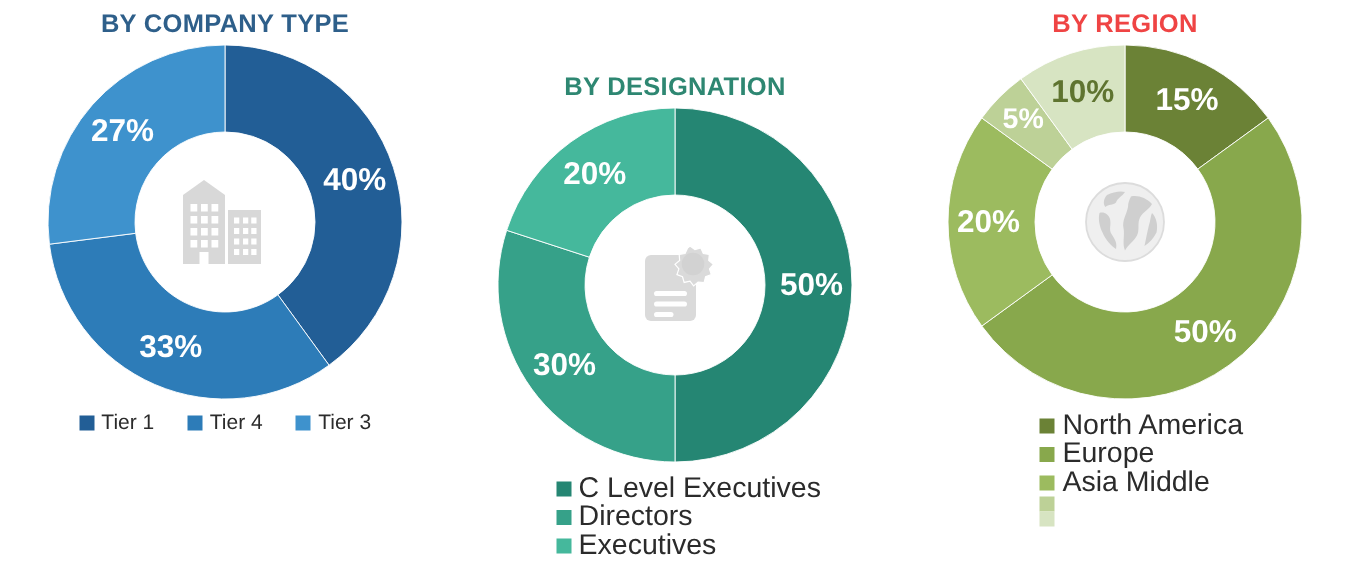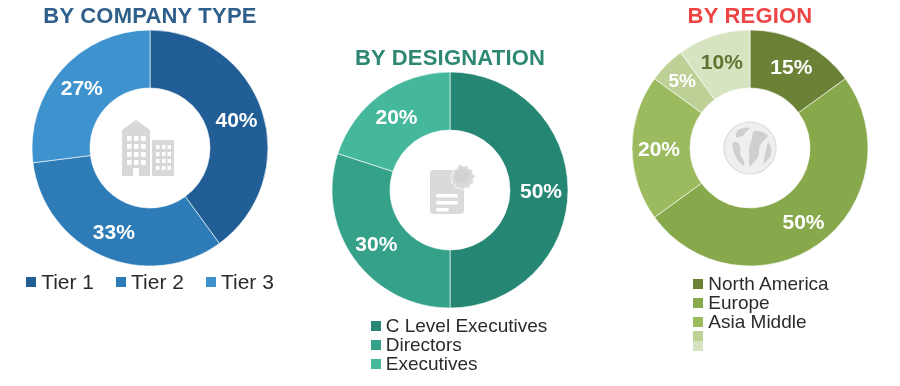--- a/index.html
+++ b/index.html
@@ -23,21 +23,21 @@
   }
   .panel {
     position: relative;
     width: 300px;
     height: 386px;
     display: flex;
     flex-direction: column;
     align-items: center;
   }
   .panel-title {
-    font-size: 22px;
+    font-size: 17px;
     font-weight: bold;
     letter-spacing: 0.2px;
     margin-top: 6px;
     margin-bottom: 0;
     text-align: center;
     line-height: 20px;
     white-space: nowrap;
   }
   .chart-wrap {
     position: relative;
@@ -85,21 +85,21 @@
     width: 10px;
     height: 10px;
     margin-right: 5px;
     flex: 0 0 auto;
   }
   .legend-label {
     font-size: 19px;
     color: #2b2b2b;
   }
   .legend-label.big {
-    font-size: 21px;
+    font-size: 14px;
   }
   
   #panel-company .chart-wrap { margin-top: 2px; }
   #panel-company .legend.row { margin-top: 4px; }
   #panel-designation .legend { margin-top: 6px; padding-left: 18px; }
   #panel-region .legend { margin-top: 6px; padding-left: 22px; }
   .slice-label {
     font-weight: bold;
     font-family: "Liberation Sans", sans-serif;
   }
@@ -161,21 +161,21 @@
       </div>
     </div>
 
     <div class="legend row" id="legend-company">
         <div class="legend-item">
           <span class="legend-swatch" style="background: rgb(34, 94, 150);"></span>
           <span class="legend-label big">Tier 1</span>
         </div>
         <div class="legend-item">
           <span class="legend-swatch" style="background: rgb(45, 124, 184);"></span>
-          <span class="legend-label big">Tier 2</span>
+          <span class="legend-label big">Tier 4</span>
         </div>
         <div class="legend-item">
           <span class="legend-swatch" style="background: rgb(62, 146, 205);"></span>
           <span class="legend-label big">Tier 3</span>
         </div>
       </div>
   </div>
 
   <div class="panel" id="panel-designation">
     <div class="panel-title" style="color: rgb(46, 135, 114); margin-top: 48px;">BY DESIGNATION</div>

